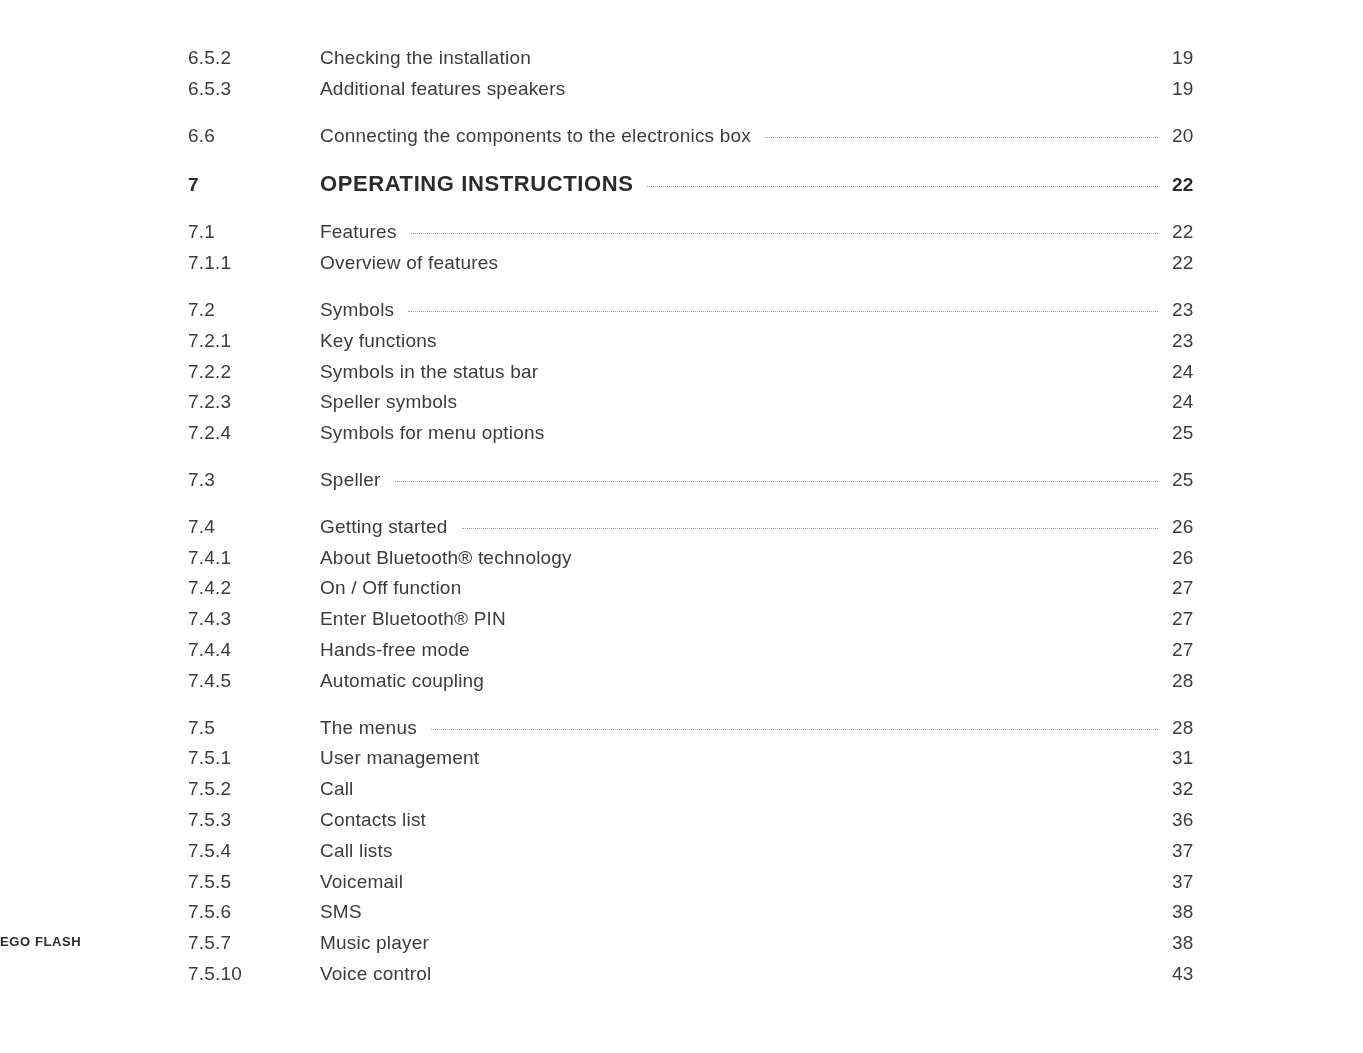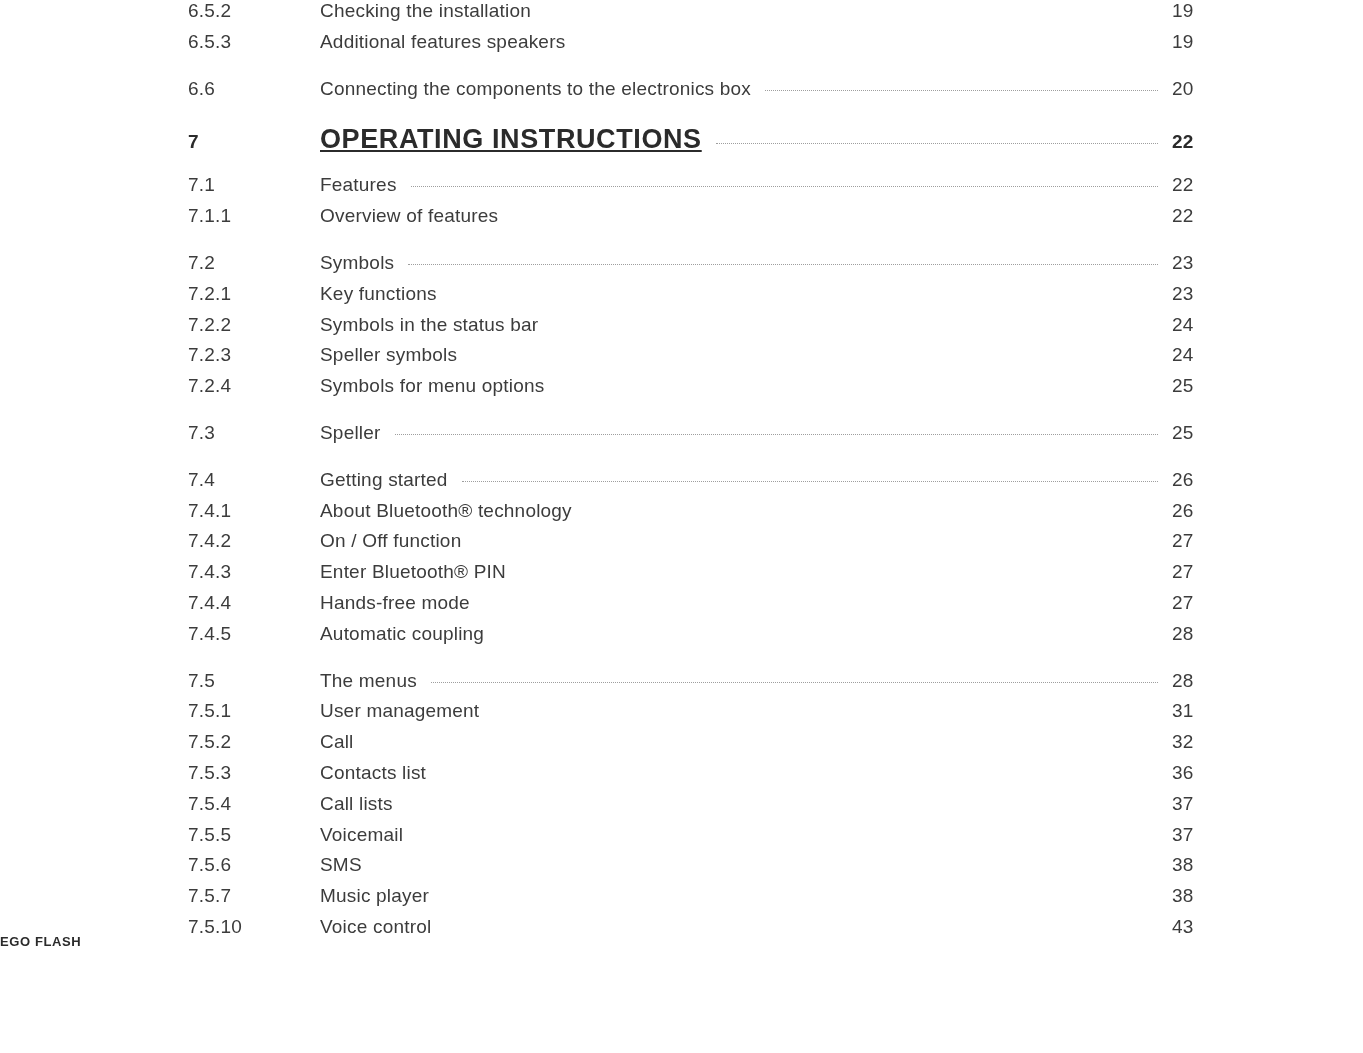--- a/index.html
+++ b/index.html
@@ -1,27 +1,27 @@
 <!DOCTYPE html>
 <html><head>
 <meta charset="utf-8">
 <style>
   * { box-sizing: border-box; margin: 0; padding: 0; }
   html, body { width: 1363px; height: 1053px; background: #ffffff; font-family: "Segoe UI", "Helvetica Neue", Arial, sans-serif; color: #3c3c3c; }
   .page { position: relative; width: 1363px; height: 965px; }
   .toc { position: absolute; left: 188px; top: 0px; width: 1018px; }
   .row { display: flex; align-items: baseline; height: 30.8px; font-size: 19px; letter-spacing: 0.2px; }
   .num { width: 132px; flex: 0 0 132px; white-space: nowrap; }
-  .title { white-space: nowrap; padding-right: 14px; }
+  .title { white-space: nowrap; padding-right: 14px; margin-top: 47px; }
   .leader { flex: 1 1 auto; border-bottom: 1px dotted #9e9e9e; position: relative; top: -4px; margin-right: 14px; }
   .noleader { flex: 1 1 auto; }
   .pg { width: 34px; flex: 0 0 34px; white-space: nowrap; }
   .gap { height: 16px; }
   .chapter .num, .chapter .title, .chapter .pg { font-weight: 600; color: #2b2b2b; }
-  .chapter .title { text-transform: uppercase; font-size: 27px; letter-spacing: 0.6px; text-decoration: underline; }
+  .chapter .title { text-transform: uppercase; font-size: 22px; letter-spacing: 0.6px; }
   .chapter { height: 34px; }
   .footer-label { position: absolute; left: 0; bottom: 16px; font-size: 13px; font-weight: 600; letter-spacing: 0.6px; color: #2b2b2b; }
   .footer-shade { position: absolute; left: 0; bottom: 0; width: 186px; height: 55px; background: #dde6ec; z-index: -1; }
 </style>
 </head>
 <body>
 
 <div class="page">
   <div class="toc" id="toc">
       <div class="row">

